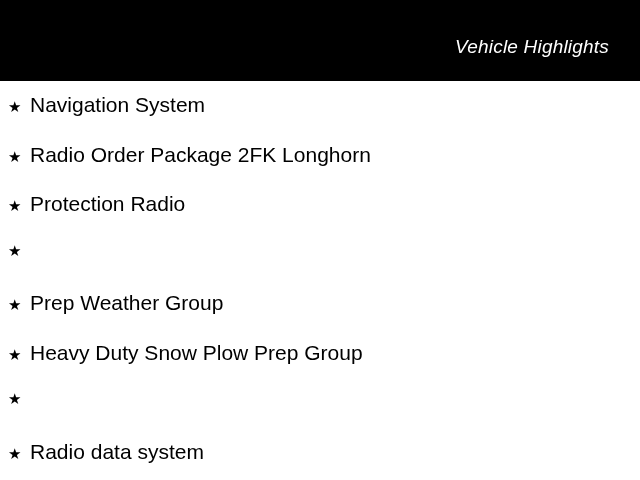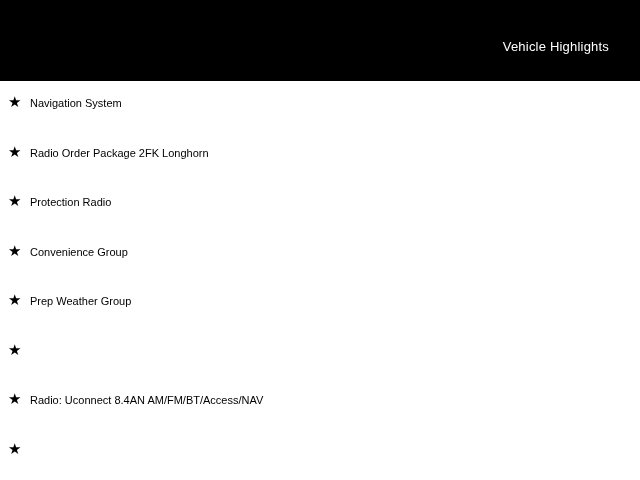--- a/index.html
+++ b/index.html
@@ -25,24 +25,25 @@
     height: 81px;
     background: #000000;
     display: flex;
     align-items: center;
     justify-content: flex-end;
     box-sizing: border-box;
     padding-right: 31px;
   }
   .header-title {
     color: #ffffff;
-    font-size: 13px;
+    font-size: 19px;
     letter-spacing: 0.2px;
     line-height: 1;
     padding-top: 12px;
+    font-style: italic;
   }
   .highlights-list {
     list-style: none;
     margin: 0;
     padding: 0;
     padding-top: 13px;
   }
   .highlight-item {
     display: flex;
     align-items: baseline;
@@ -53,21 +54,21 @@
   .bullet-star {
     width: 22px;
     flex: 0 0 22px;
     color: #000000;
     font-size: 15px;
     line-height: 1;
     text-align: left;
   }
   .highlight-label {
     color: #000000;
-    font-size: 11px;
+    font-size: 21px;
     line-height: 1;
     white-space: nowrap;
   }
 </style>
 </head>
 <body>
 
 <div class="page">
 
   <div class="header-bar">
@@ -86,36 +87,36 @@
       <span class="highlight-label">Radio Order Package 2FK Longhorn</span>
     </li>
 
     <li class="highlight-item">
       <span class="bullet-star">★</span>
       <span class="highlight-label">Protection Radio</span>
     </li>
 
     <li class="highlight-item">
       <span class="bullet-star">★</span>
-      <span class="highlight-label">Convenience Group</span>
     </li>
 
     <li class="highlight-item">
       <span class="bullet-star">★</span>
       <span class="highlight-label">Prep Weather Group</span>
     </li>
 
     <li class="highlight-item">
       <span class="bullet-star">★</span>
+      <span class="highlight-label">Heavy Duty Snow Plow Prep Group</span>
     </li>
 
     <li class="highlight-item">
       <span class="bullet-star">★</span>
-      <span class="highlight-label">Radio: Uconnect 8.4AN AM/FM/BT/Access/NAV</span>
     </li>
 
     <li class="highlight-item">
       <span class="bullet-star">★</span>
+      <span class="highlight-label">Radio data system</span>
     </li>
 
   </ul>
 
 </div>
 
 </body></html>

